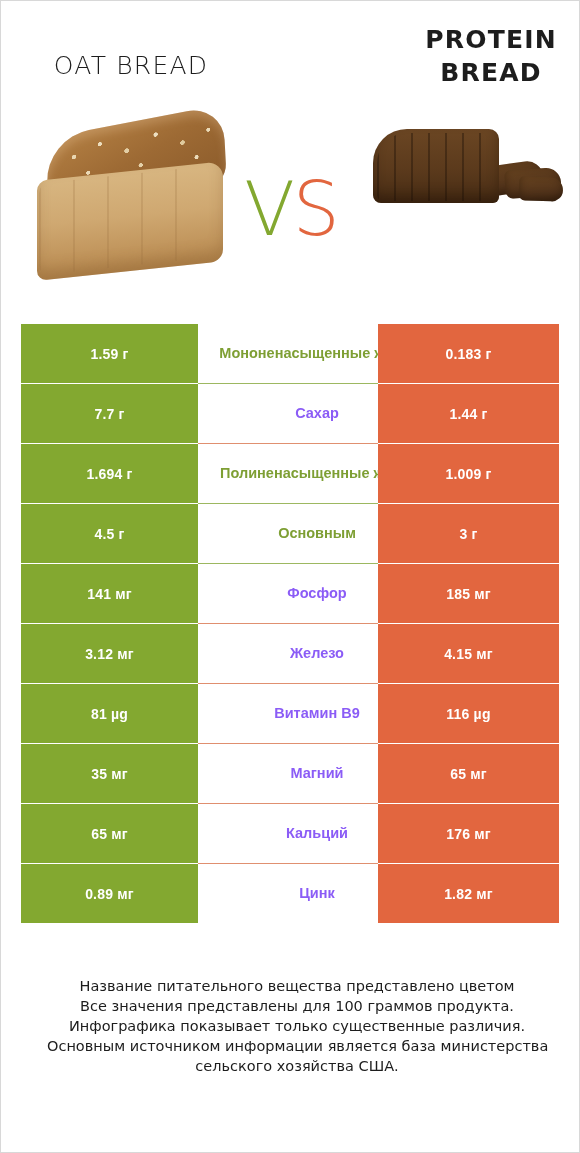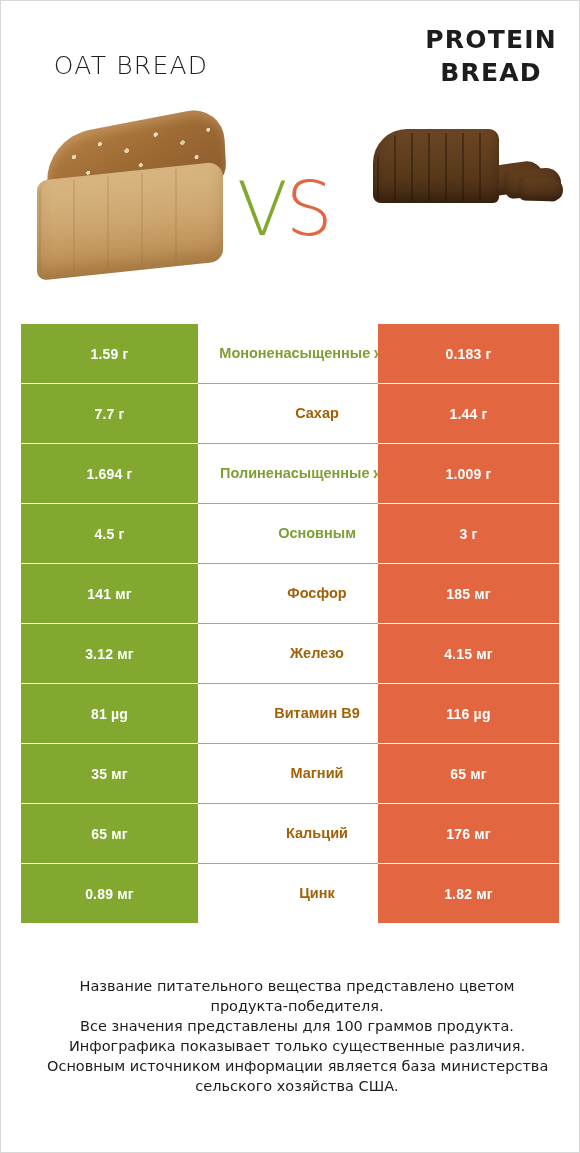--- a/index.html
+++ b/index.html
@@ -59,21 +59,21 @@
     position: absolute;
     left: 236px;
     top: 160px;
     width: 108px;
     height: 96px;
     font-family: "DejaVu Sans", sans-serif;
     font-weight: 300;
     font-size: 74px;
     line-height: 96px;
     letter-spacing: -2px;
-    text-align: left;
+    text-align: center;
     white-space: nowrap;
   }
   .vs .v { color: #83a830; }
   .vs .s { color: #e2663f; }
 
   
   .photo { position: absolute; }
 
   .photo-oat {
     left: 28px;
@@ -245,21 +245,21 @@
     align-items: center;
     justify-content: center;
     text-align: center;
     font-size: 14.5px;
     font-weight: bold;
     line-height: 19px;
     padding: 0 4px;
     z-index: 1;
   }
   .row.win-left .cell-mid { color: #7e9f34; }
-  .row.win-right .cell-mid { color: #a16207; }
+  .row.win-right .cell-mid { color: #8b5cf6; }
   .row.win-left .divider { background: #9db861; }
   .row.win-right .divider { background: #e09070; }
   .divider {
     position: absolute;
     left: 177px;
     bottom: -1px;
     width: 180px;
     height: 1px;
     z-index: 3;
   }
@@ -364,20 +364,19 @@
       </div>
       <div class="row win-right">
         <div class="cell-mid">Цинк</div>
         <div class="cell-left">0.89 мг</div>
         <div class="cell-right">1.82 мг</div>
       </div>
     </div>
 
   <div class="footer">
     <div>Название питательного вещества представлено цветом</div>
-    <div>продукта-победителя.</div>
     <div>Все значения представлены для 100 граммов продукта.</div>
     <div>Инфографика показывает только существенные различия.</div>
     <div>Основным источником информации является база министерства</div>
     <div>сельского хозяйства США.</div>
   </div>
 
 </div>
 
 </body></html>

